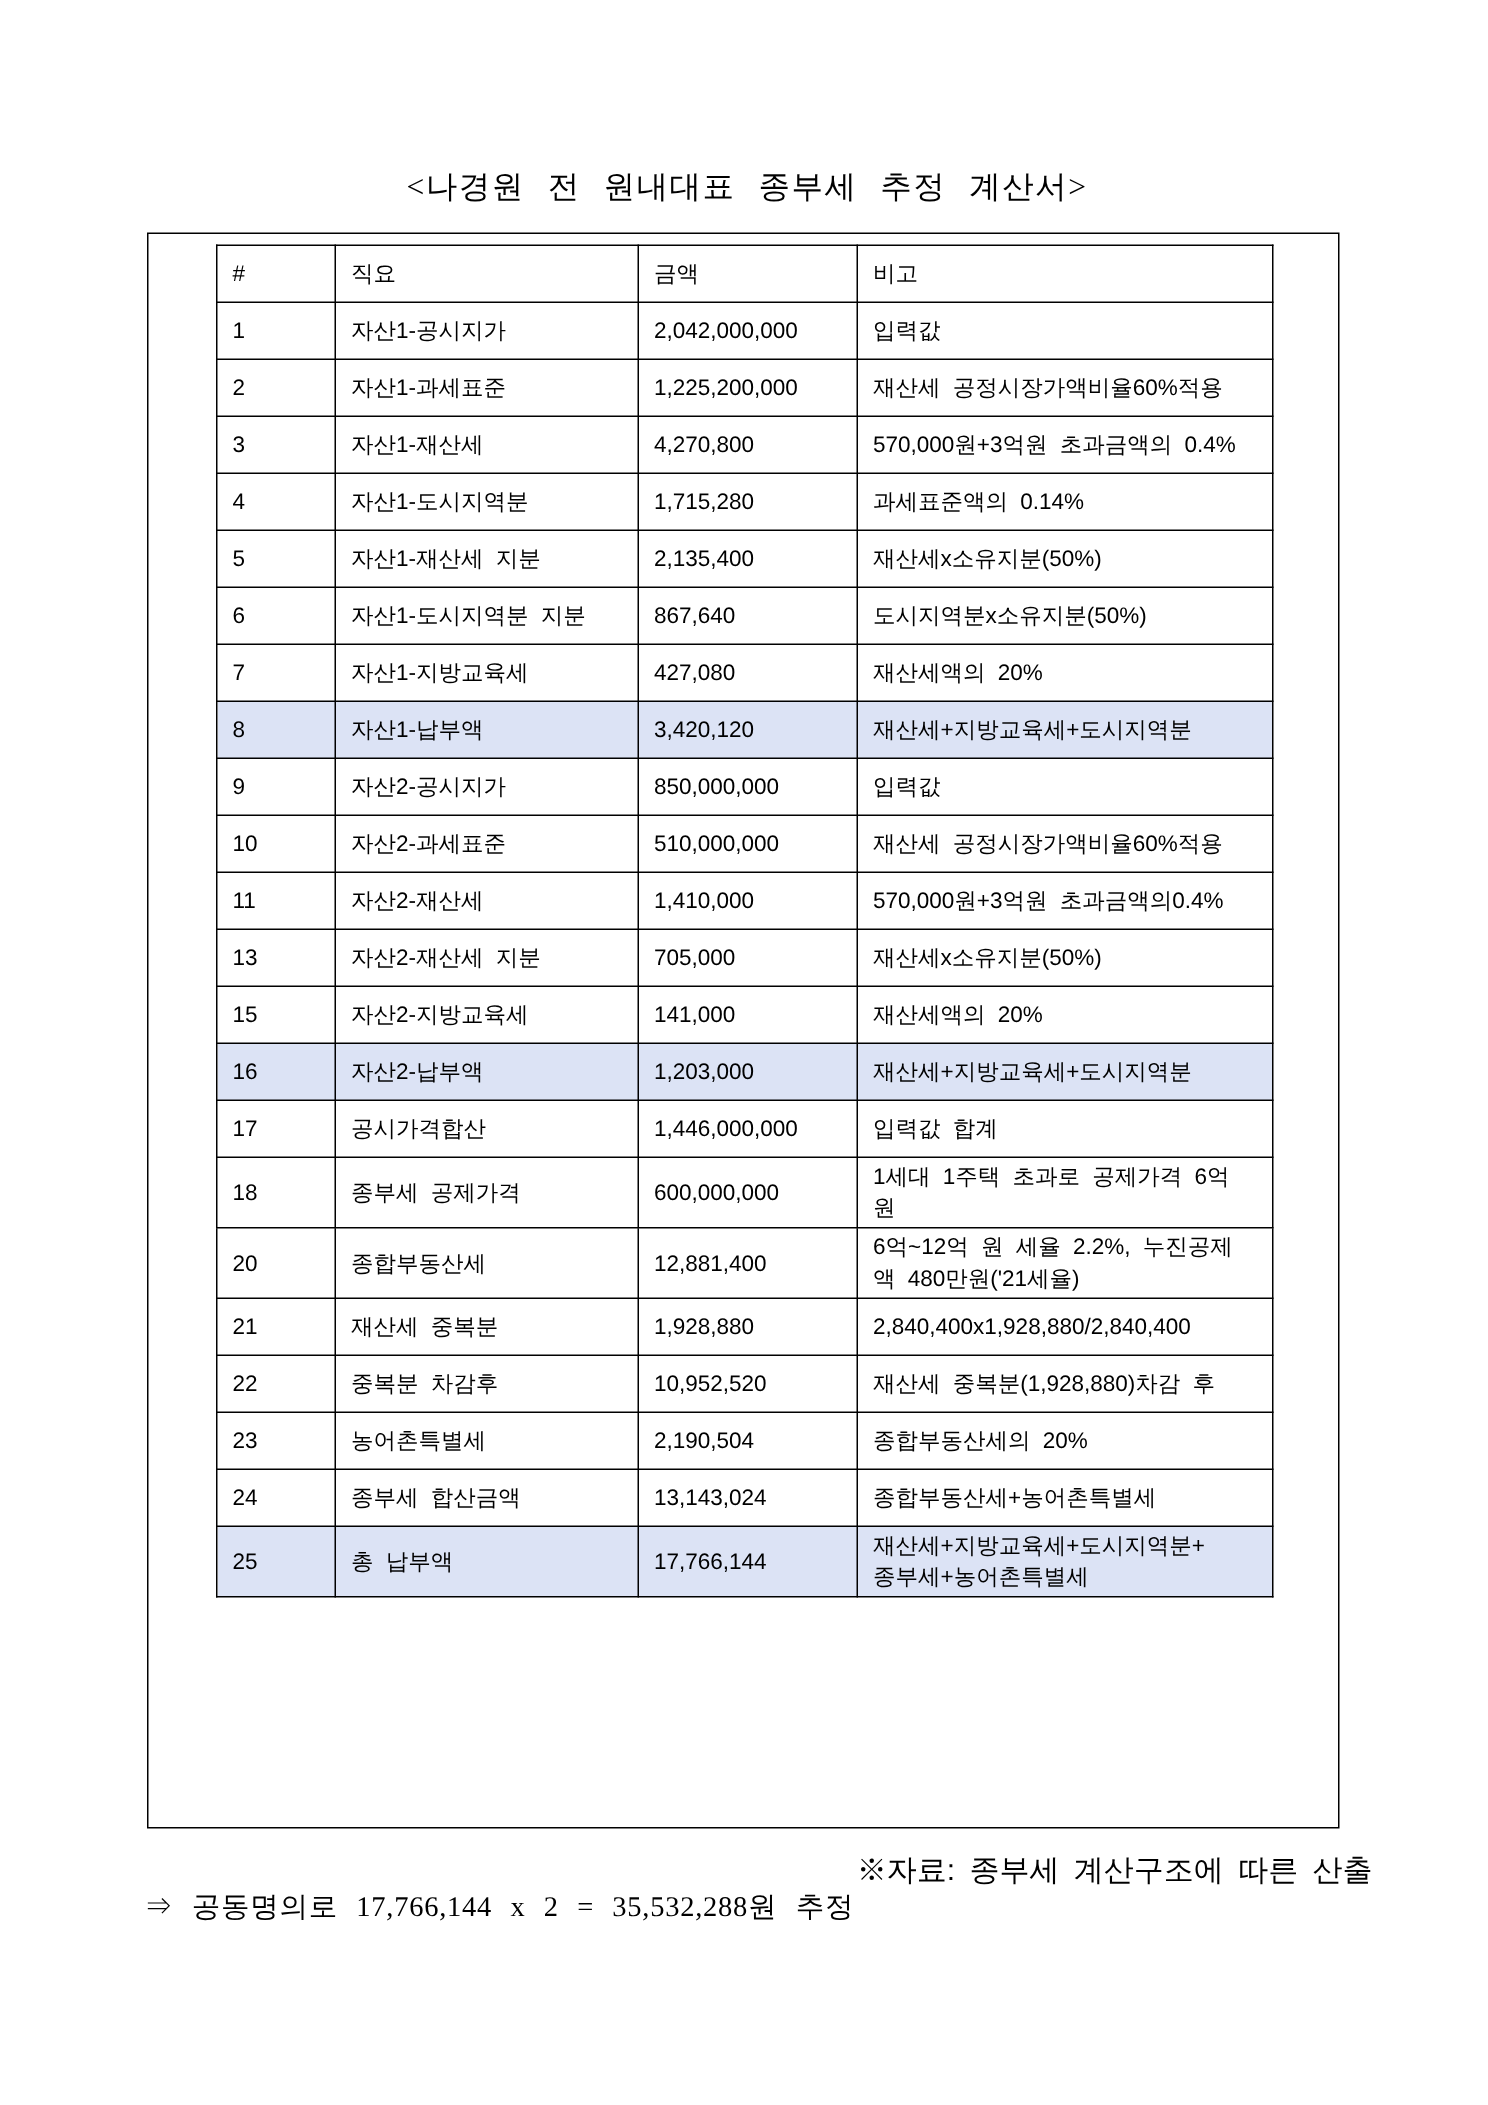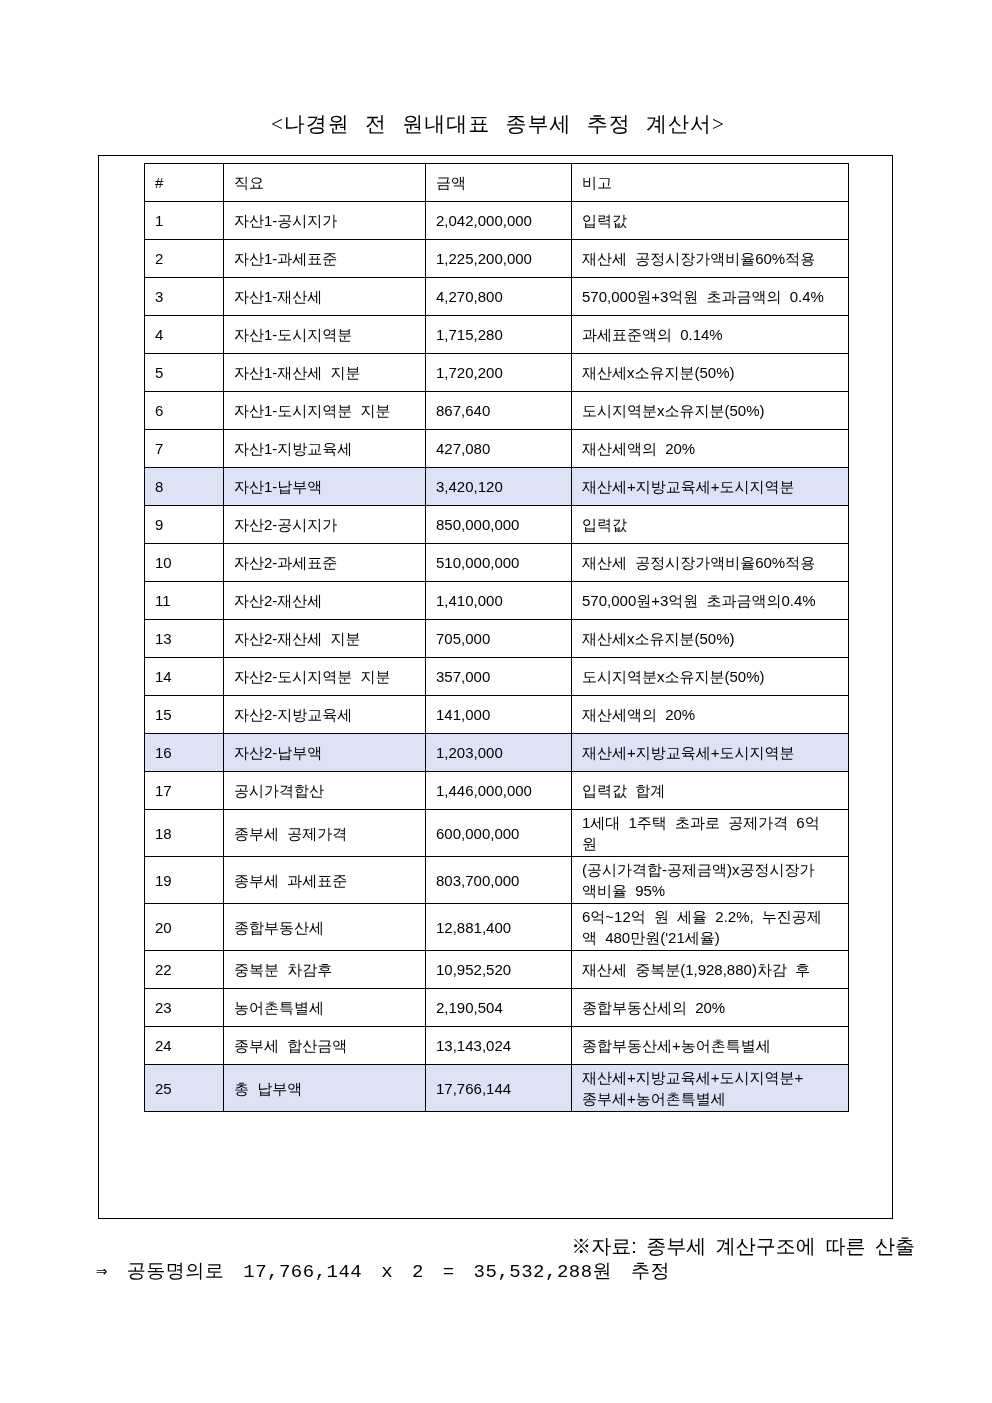--- a/index.html
+++ b/index.html
@@ -44,21 +44,21 @@
   }
   table.tax td.c-note { white-space: pre-line; }
   table.tax tr.hl th, table.tax tr.hl td { background: var(--hl); }
   .footnote {
     position: absolute; top: 1233px; right: 77px;
     font-size: 20px; word-spacing: 4px;
     font-family: "Liberation Sans", sans-serif;
   }
   .summary {
     position: absolute; top: 1258px; left: 96px;
-    font-family: Liberation Mono, monospace;
+    font-family: Liberation Serif, serif;
     font-size: 19px; word-spacing: 7px; letter-spacing: 0.5px;
   }
 </style>
 </head>
 <body>
 
 <div class="title">&lt;나경원 전 원내대표 종부세 추정 계산서&gt;</div>
 
 <div class="outer-box">
   <table class="tax">
@@ -97,21 +97,21 @@
   </tr>
         <tr>
     <td class="c-no">4</td>
     <td class="c-item">자산1-도시지역분</td>
     <td class="c-amt">1,715,280</td>
     <td class="c-note">과세표준액의 0.14%</td>
   </tr>
         <tr>
     <td class="c-no">5</td>
     <td class="c-item">자산1-재산세 지분</td>
-    <td class="c-amt">1,720,200</td>
+    <td class="c-amt">2,135,400</td>
     <td class="c-note">재산세x소유지분(50%)</td>
   </tr>
         <tr>
     <td class="c-no">6</td>
     <td class="c-item">자산1-도시지역분 지분</td>
     <td class="c-amt">867,640</td>
     <td class="c-note">도시지역분x소유지분(50%)</td>
   </tr>
         <tr>
     <td class="c-no">7</td>
@@ -143,26 +143,20 @@
     <td class="c-amt">1,410,000</td>
     <td class="c-note">570,000원+3억원 초과금액의0.4%</td>
   </tr>
         <tr>
     <td class="c-no">13</td>
     <td class="c-item">자산2-재산세 지분</td>
     <td class="c-amt">705,000</td>
     <td class="c-note">재산세x소유지분(50%)</td>
   </tr>
         <tr>
-    <td class="c-no">14</td>
-    <td class="c-item">자산2-도시지역분 지분</td>
-    <td class="c-amt">357,000</td>
-    <td class="c-note">도시지역분x소유지분(50%)</td>
-  </tr>
-        <tr>
     <td class="c-no">15</td>
     <td class="c-item">자산2-지방교육세</td>
     <td class="c-amt">141,000</td>
     <td class="c-note">재산세액의 20%</td>
   </tr>
         <tr class="hl">
     <td class="c-no">16</td>
     <td class="c-item">자산2-납부액</td>
     <td class="c-amt">1,203,000</td>
     <td class="c-note">재산세+지방교육세+도시지역분</td>
@@ -174,32 +168,31 @@
     <td class="c-note">입력값 합계</td>
   </tr>
         <tr>
     <td class="c-no">18</td>
     <td class="c-item">종부세 공제가격</td>
     <td class="c-amt">600,000,000</td>
     <td class="c-note">1세대 1주택 초과로 공제가격 6억
 원</td>
   </tr>
         <tr>
-    <td class="c-no">19</td>
-    <td class="c-item">종부세 과세표준</td>
-    <td class="c-amt">803,700,000</td>
-    <td class="c-note">(공시가격합-공제금액)x공정시장가
-액비율 95%</td>
-  </tr>
-        <tr>
     <td class="c-no">20</td>
     <td class="c-item">종합부동산세</td>
     <td class="c-amt">12,881,400</td>
     <td class="c-note">6억~12억 원 세율 2.2%, 누진공제
 액 480만원('21세율)</td>
+  </tr>
+        <tr>
+    <td class="c-no">21</td>
+    <td class="c-item">재산세 중복분</td>
+    <td class="c-amt">1,928,880</td>
+    <td class="c-note">2,840,400x1,928,880/2,840,400</td>
   </tr>
         <tr>
     <td class="c-no">22</td>
     <td class="c-item">중복분 차감후</td>
     <td class="c-amt">10,952,520</td>
     <td class="c-note">재산세 중복분(1,928,880)차감 후</td>
   </tr>
         <tr>
     <td class="c-no">23</td>
     <td class="c-item">농어촌특별세</td>

